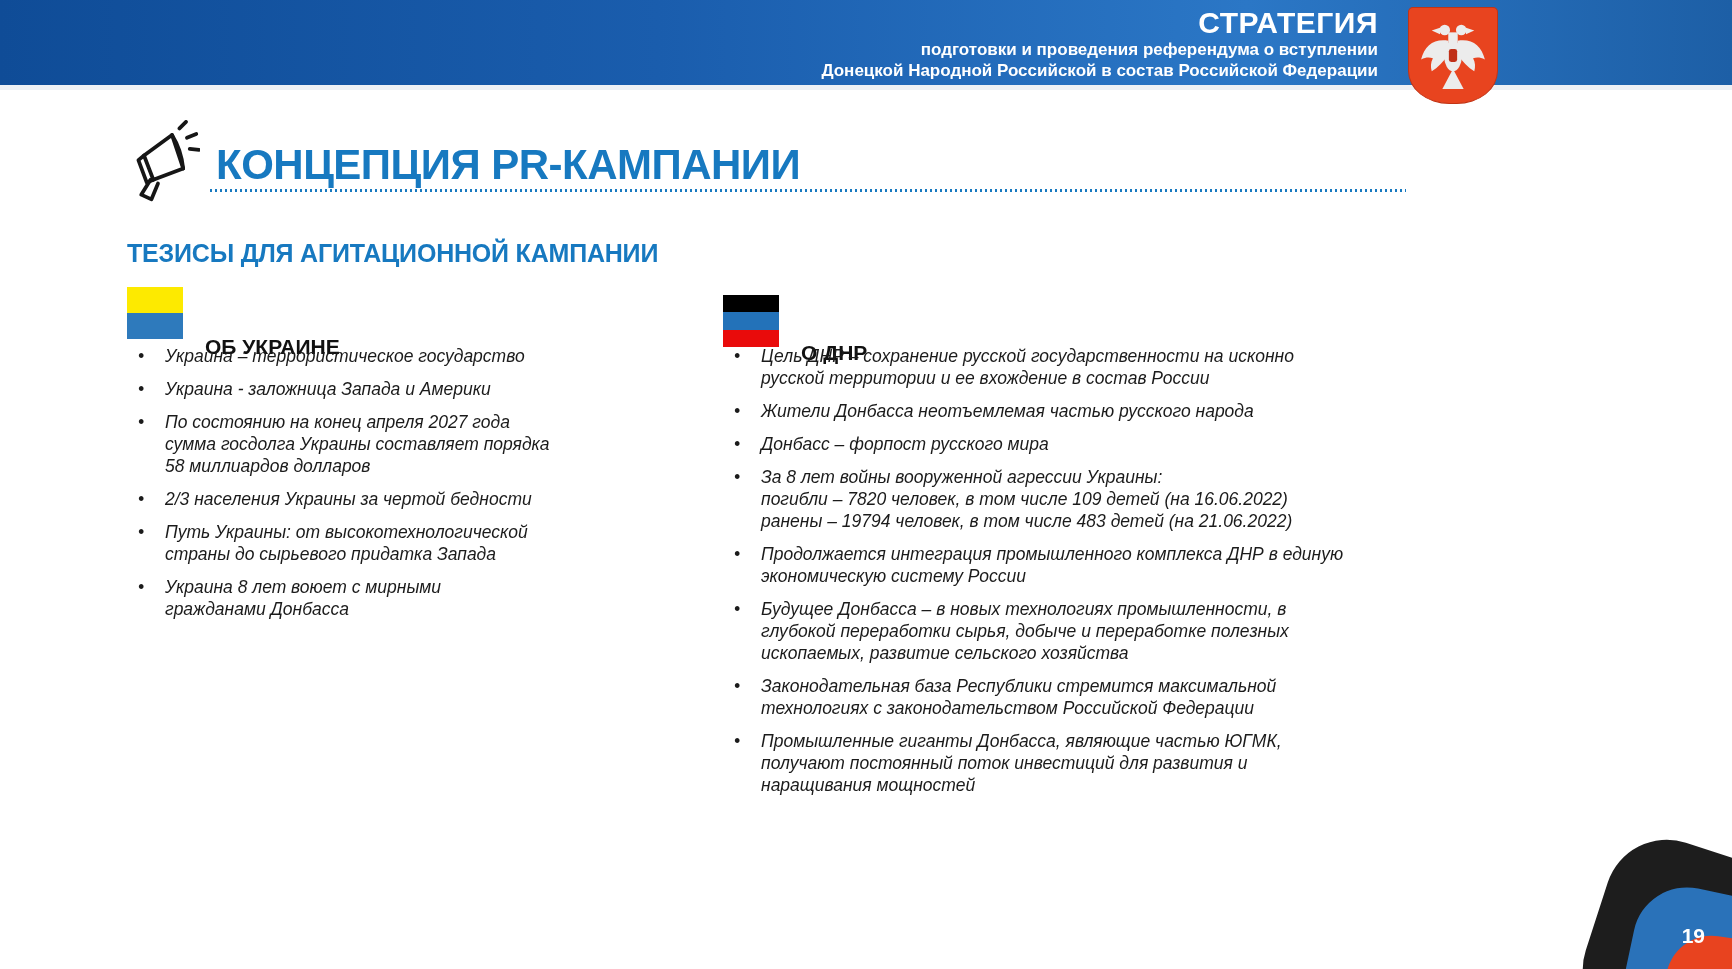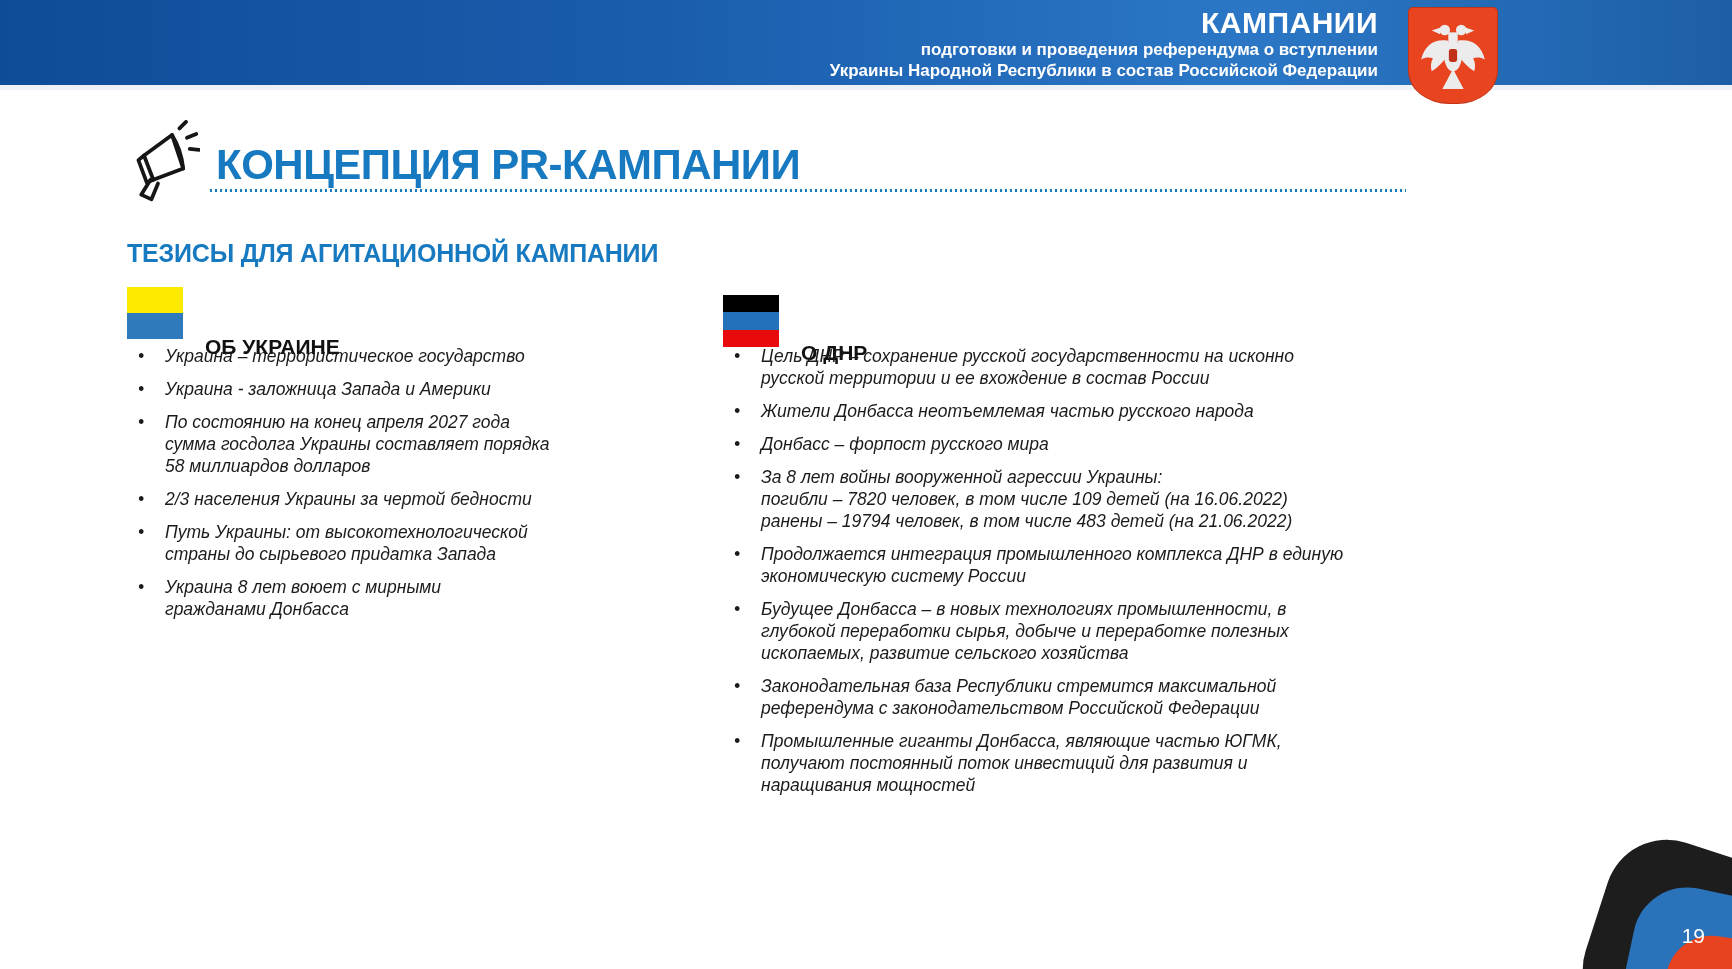--- a/index.html
+++ b/index.html
@@ -50,32 +50,32 @@
 
   
   .corner { position:absolute; right:0; bottom:0; width:190px; height:170px; overflow:hidden; }
   .c-layer { position:absolute; }
   .c-black { right:-55px; bottom:-75px; width:195px; height:195px; background:#1d1d1d;
              border-radius:62px; transform:rotate(18deg); }
   .c-blue  { right:-62px; bottom:-92px; width:168px; height:168px; background:#2a72b9;
              border-radius:54px; transform:rotate(12deg); }
   .c-red   { right:-72px; bottom:-112px; width:142px; height:142px; background:#e8431f;
              border-radius:46px; transform:rotate(8deg); }
-  .page-number { position:absolute; right:27px; bottom:21px; color:#ffffff; font-size:21px; font-weight:400; }
+  .page-number { position:absolute; right:27px; bottom:21px; color:#ffffff; font-size:21px; font-weight:700; }
 </style>
 </head>
 <body>
 
 <div class="slide">
 
   <div class="header">
     <div class="header-text">
-      <div class="header-title">КАМПАНИИ</div>
+      <div class="header-title">СТРАТЕГИЯ</div>
       <div class="header-sub">подготовки и проведения референдума о вступлении</div>
-      <div class="header-sub">Украины Народной Республики в состав Российской Федерации</div>
+      <div class="header-sub">Донецкой Народной Российской в состав Российской Федерации</div>
     </div>
   </div>
 
   <div class="emblem">
     <svg viewBox="0 0 60 66" width="72" height="78" aria-hidden="true">
       <g fill="#ececec">
         <circle cx="23" cy="11" r="4.5"></circle>
         <circle cx="37" cy="11" r="4.5"></circle>
         <path d="M19 9 l-7 2.5 7 3 z"></path>
         <path d="M41 9 l7 2.5 -7 3 z"></path>
@@ -139,21 +139,21 @@
       <li>Донбасс – форпост русского мира</li>
       <li>За 8 лет войны вооруженной агрессии Украины:
 погибли – 7820 человек, в том числе 109 детей (на 16.06.2022)
 ранены – 19794 человек, в том числе 483 детей (на 21.06.2022)</li>
       <li>Продолжается интеграция промышленного комплекса ДНР в единую
 экономическую систему России</li>
       <li>Будущее Донбасса – в новых технологиях промышленности, в
 глубокой переработки сырья, добыче и переработке полезных
 ископаемых, развитие сельского хозяйства</li>
       <li>Законодательная база Республики стремится максимальной
-референдума с законодательством Российской Федерации</li>
+технологиях с законодательством Российской Федерации</li>
       <li>Промышленные гиганты Донбасса, являющие частью ЮГМК,
 получают постоянный поток инвестиций для развития и
 наращивания мощностей</li>
     </ul>
   </div>
 
   <div class="corner">
     <div class="c-layer c-black"></div>
     <div class="c-layer c-blue"></div>
     <div class="c-layer c-red"></div>

